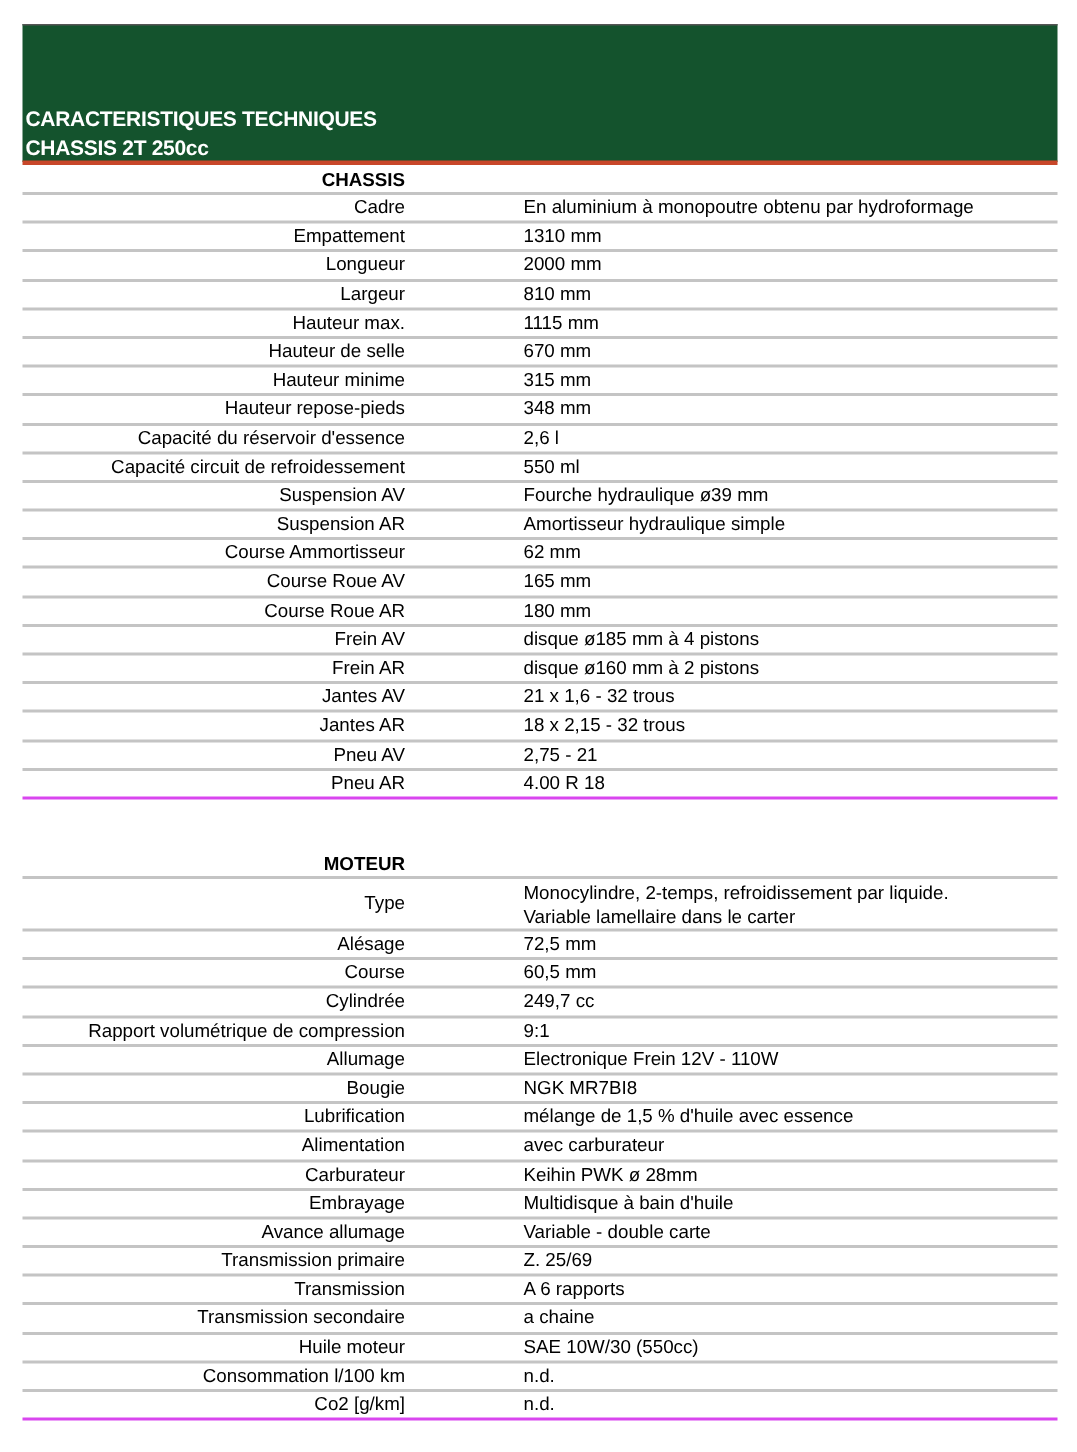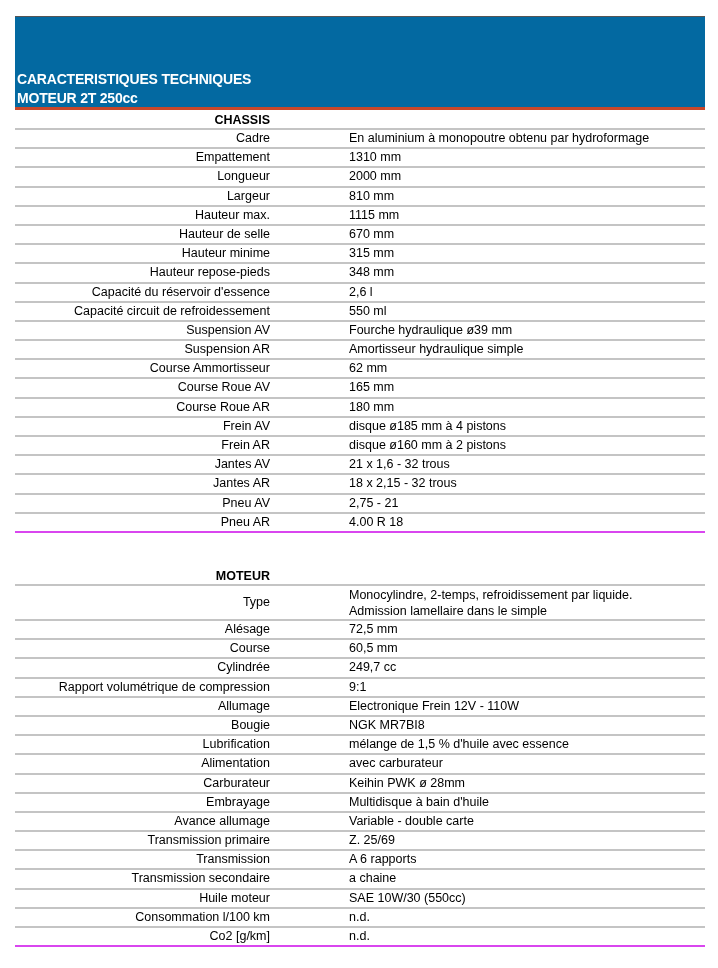--- a/index.html
+++ b/index.html
@@ -1,20 +1,20 @@
 <!DOCTYPE html>
 <html><head>
 <meta charset="utf-8">
 <style>
   html, body { margin: 0; padding: 0; background: #ffffff; }
   body { width: 718px; height: 968px; position: relative; overflow: hidden;
          font-family: "Liberation Sans", sans-serif; color: #000; }
   .header {
     position: absolute; left: 15px; top: 16px; width: 690px; height: 91px;
-    background: #0369a1; border-top: 1px solid #555;
+    background: #14532d; border-top: 1px solid #555;
   }
   .header .t1, .header .t2 {
     position: absolute; left: 2px; color: #fff; font-weight: bold;
     font-size: 14px; letter-spacing: -0.2px; white-space: nowrap;
   }
   .header .t1 { top: 54px; }
   .header .t2 { top: 73px; }
   .redline {
     position: absolute; left: 15px; top: 107px; width: 690px; height: 3px;
     background: #c8472a;
@@ -37,21 +37,21 @@
   }
   .row.tall { height: 33px; }
   .row.tall .lbl { top: 9px; }
   .row.tall .val { top: 1px; line-height: 16px; }
 </style>
 </head>
 <body>
 
 <div class="header">
   <div class="t1">CARACTERISTIQUES TECHNIQUES</div>
-  <div class="t2">MOTEUR 2T 250cc</div>
+  <div class="t2">CHASSIS 2T 250cc</div>
 </div>
 <div class="redline"></div>
 
 <div class="section" style="top:111px;">
   <div class="sec-title">
       <span>CHASSIS</span>
     </div>
   <div class="row">
       <span class="lbl">Cadre</span>
       <span class="val">En aluminium à monopoutre obtenu par hydroformage</span>
@@ -137,21 +137,21 @@
       <span class="val">4.00 R 18</span>
     </div>
 </div>
 
 <div class="section" style="top:567px;">
   <div class="sec-title">
       <span>MOTEUR</span>
     </div>
   <div class="row tall">
       <span class="lbl">Type</span>
-      <span class="val"><span>Monocylindre, 2-temps, refroidissement par liquide.</span><br><span>Admission lamellaire dans le simple</span></span>
+      <span class="val"><span>Monocylindre, 2-temps, refroidissement par liquide.</span><br><span>Variable lamellaire dans le carter</span></span>
     </div>
   <div class="row">
       <span class="lbl">Alésage</span>
       <span class="val">72,5 mm</span>
     </div>
   <div class="row">
       <span class="lbl">Course</span>
       <span class="val">60,5 mm</span>
     </div>
   <div class="row">

